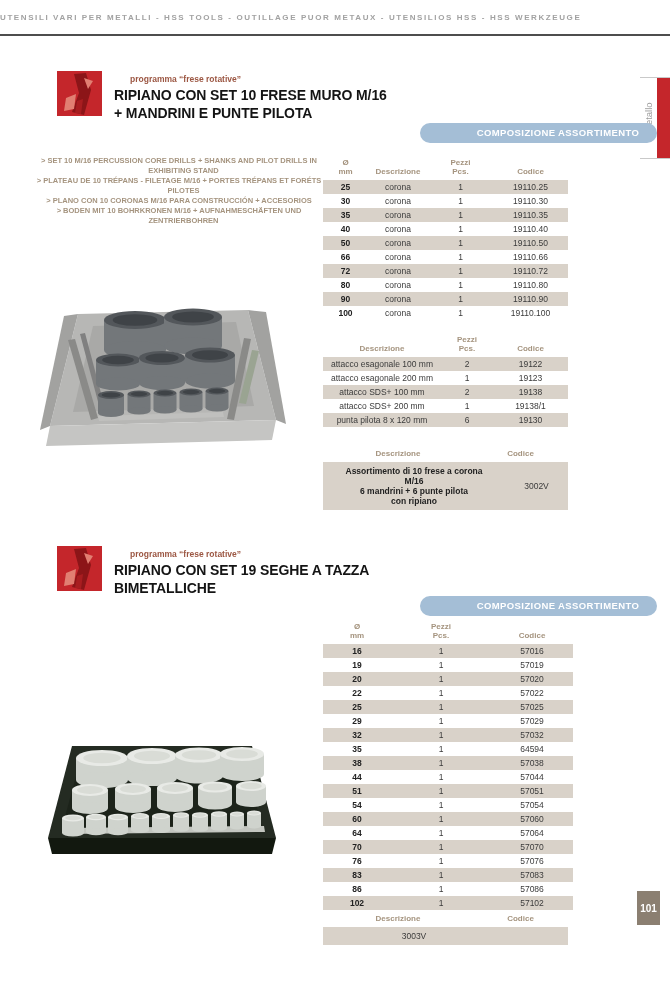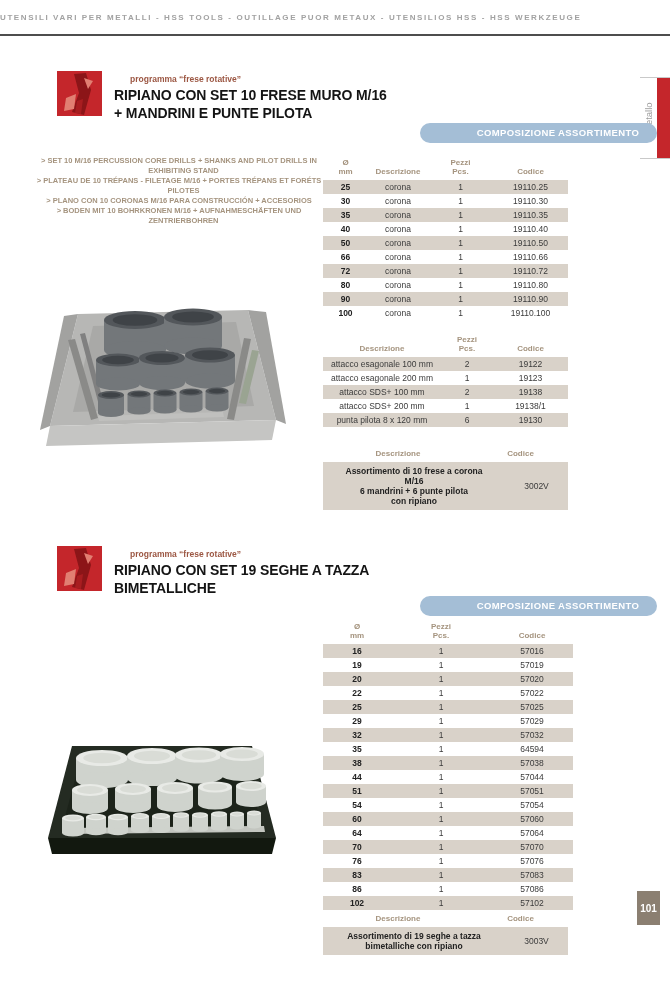--- a/index.html
+++ b/index.html
@@ -511,20 +511,18 @@
         <ellipse cx="214" cy="73" rx="5.04" ry="1.625" fill="#d9dcd6"></ellipse>
       </g>
     </svg>
 
   <div class="cat-table t5 tall" style="left:323px;top:910px">
       <div class="trow thead">
         <div class="hcell">Descrizione</div>
         <div class="hcell">Codice</div>
       </div>
       <div class="trow tbody shade">
-        <div class="cell b">Assortimento di 19 seghe a tazza
-bimetalliche con ripiano</div>
         <div class="cell">3003V</div>
       </div>
     </div>
 
   <div class="page-box">101</div>
 </div>
 
 </body></html>

